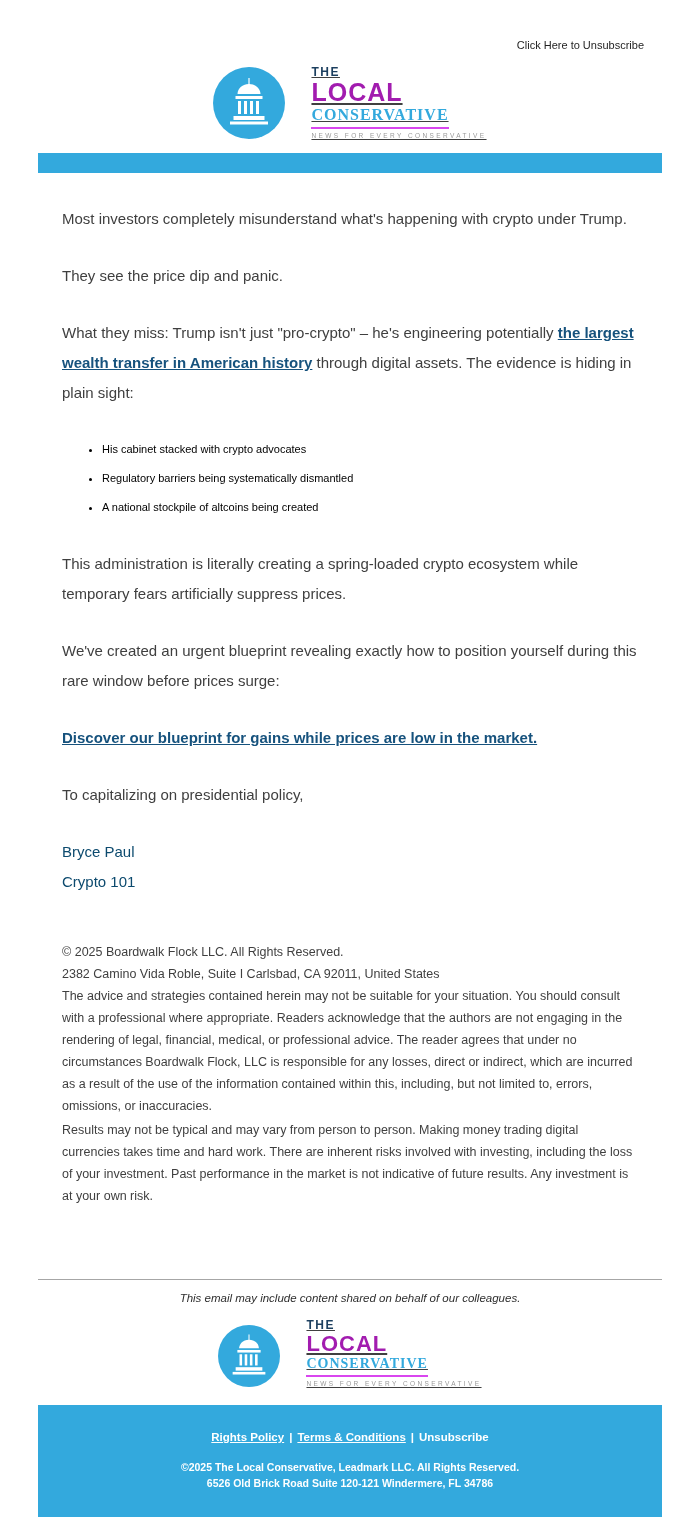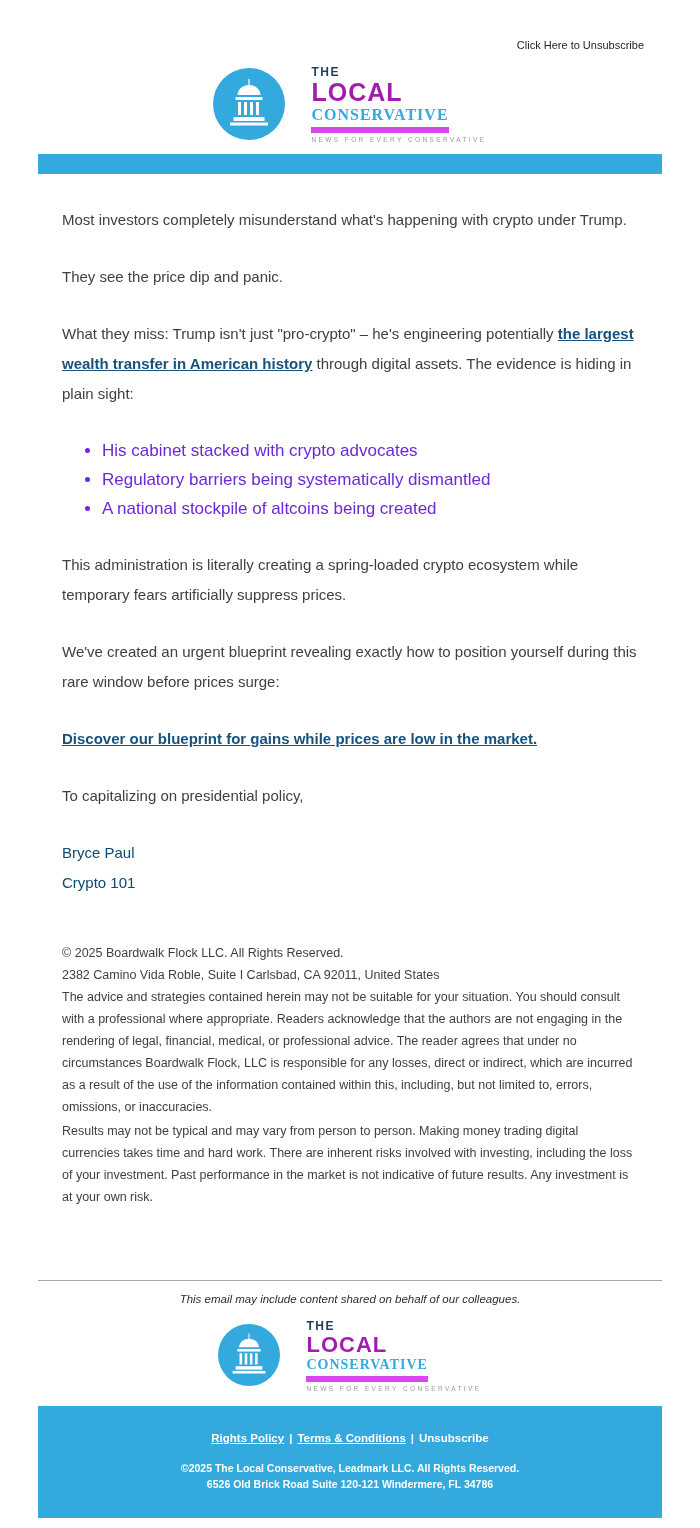--- a/index.html
+++ b/index.html
@@ -10,42 +10,42 @@
     font-family: "Liberation Sans", sans-serif;
     color: #404040;
   }
   .page { width: 700px; min-height: 1528px; margin: 0 auto; padding: 10px 0 36px; }
   .email { width: 624px; margin: 0 auto; }
 
   .unsub-row { text-align: right; padding-right: 18px; font-size: 11px; color: #1f1f1f; margin-top: 29px; }
   .unsub-row a { color: #1f1f1f; text-decoration: none; }
 
   .logo-wrap { text-align: center; margin-top: 14px; }
-  .logo { display: inline-flex; align-items: center; gap: 26px; }
+  .logo { display: inline-flex; align-items: flex-end; gap: 26px; text-decoration: underline; }
   .logo-circle svg { display: block; }
   .logo-text { display: inline-flex; flex-direction: column; align-items: flex-start; text-align: left; }
   .l-the { font-size: 12px; color: #1c3f5f; letter-spacing: 1.5px; font-weight: bold; }
   .l-local { font-size: 25px; color: #a21caf; font-weight: bold; letter-spacing: 1px; line-height: 1.08; }
   .l-cons {
     font-family: "Liberation Serif", serif;
     font-size: 16px; color: #33a9dd; letter-spacing: 1px; font-weight: bold;
-    padding-bottom: 3px; border-bottom: 6px solid #d946ef;
+    padding-bottom: 3px; border-bottom: 2px solid #d946ef;
   }
   .l-tag { font-size: 6.5px; color: #9a9a9a; letter-spacing: 2.4px; margin-top: 3px; }
   .logo-small .logo-circle svg { width: 62px; height: 62px; }
   .logo-small .l-local { font-size: 22px; }
   .logo-small .l-cons { font-size: 14px; }
 
   .blue-bar { height: 20px; background: #33a9dd; margin-top: 10px; }
 
   .content { padding: 4px 24px 0; }
   .content p.body-p { font-size: 15px; line-height: 30px; margin: 27px 0; color: #3f3f3f; }
   a.body-link { color: #16527d; font-weight: bold; text-decoration: underline; }
   ul.bullets { margin: 26px 0; padding-left: 40px; }
-  ul.bullets li { font-size: 17px; line-height: 29px; color: #6d28d9; }
+  ul.bullets li { font-size: 11px; line-height: 29px; color: #000000; }
   .cta { margin: 36px 0; }
   .signature p { margin: 0; font-size: 15px; line-height: 30px; color: #0c4a6e; }
 
   .legal { margin-top: 44px; }
   .legal p { font-size: 12.5px; line-height: 22px; margin: 0; color: #3f3f3f; }
   .legal p.gap { margin-top: 2px; }
 
   .divider { border: none; border-top: 1px solid #a6a6a6; margin: 72px 0 0; }
   .notice { margin-top: 12px; text-align: center; font-style: italic; font-size: 11.5px; color: #2e2e2e; }
   .logo-wrap.bottom { margin-top: 14px; }

